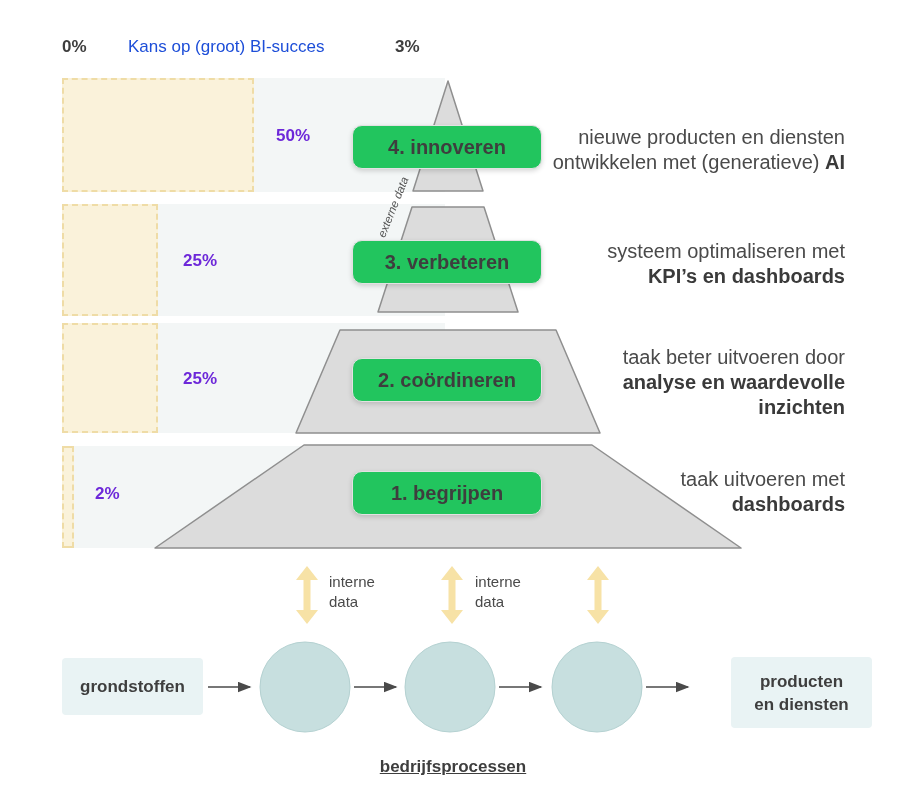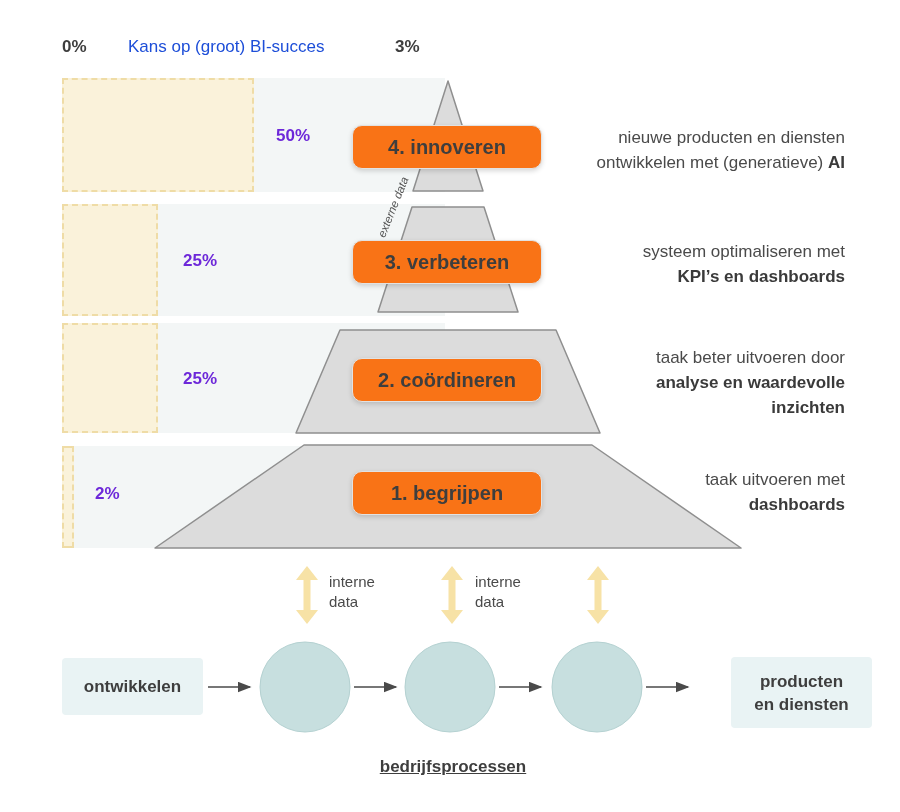--- a/index.html
+++ b/index.html
@@ -10,26 +10,26 @@
   
   .hdr{position:absolute;top:37px;font-size:17px;}
   .hdr.b{font-weight:700;color:#3E3E3E;}
   .hdr.t{font-weight:400;color:#1d4ed8;}
   
   .row-bar{position:absolute;left:62px;width:383px;background:#F3F6F6;z-index:0;}
   .row-yellow{position:absolute;left:0;top:0;bottom:0;background:#FAF2DA;
     border:2px dashed #EFDCA6;box-sizing:border-box;}
   .pct{position:absolute;font-size:17px;font-weight:600;color:#6d28d9;z-index:1;}
   
-  .level-label{position:absolute;left:352px;width:188px;height:42px;background:#f97316;
+  .level-label{position:absolute;left:352px;width:188px;height:42px;background:#22c55e;
     border:1px solid #E2E2E2;border-radius:10px;box-shadow:0 2px 5px rgba(0,0,0,0.16);
     display:flex;align-items:center;justify-content:center;
     font-size:20px;font-weight:600;color:#3E3E3E;z-index:3;}
   
-  .desc{position:absolute;right:55px;text-align:right;font-size:17px;line-height:25px;
+  .desc{position:absolute;right:55px;text-align:right;font-size:20px;line-height:25px;
     color:#4A4A4A;z-index:1;}
   .desc b{color:#3A3A3A;}
   
   .edge-label{position:absolute;left:393px;top:207px;white-space:nowrap;
     transform:translate(-50%,-50%) rotate(-68deg);font-style:italic;
     font-size:11.5px;color:#555;z-index:4;}
   
   .pbox{position:absolute;background:#E9F3F4;border-radius:4px;display:flex;
     flex-direction:column;align-items:center;justify-content:center;
     font-size:17px;font-weight:700;color:#3E3E3E;line-height:23px;z-index:3;}
@@ -119,21 +119,21 @@
 
   <div class="interne" style="left:329px">
       <div>interne</div>
       <div>data</div>
     </div>
   <div class="interne" style="left:475px">
       <div>interne</div>
       <div>data</div>
     </div>
 
-  <div class="pbox" style="left:62px;top:658px;width:141px;height:57px">ontwikkelen</div>
+  <div class="pbox" style="left:62px;top:658px;width:141px;height:57px">grondstoffen</div>
   <div class="pbox" style="left:731px;top:657px;width:141px;height:71px">
       <div>producten</div>
       <div>en diensten</div>
     </div>
 
   <div class="caption">bedrijfsprocessen</div>
 
 </div>
 
 </body></html>

